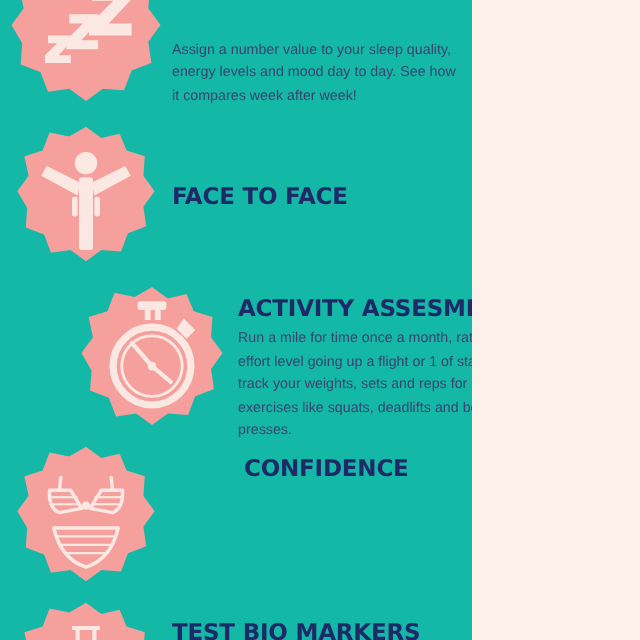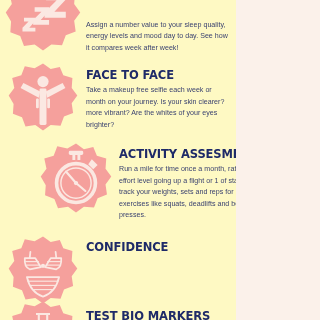--- a/index.html
+++ b/index.html
@@ -4,21 +4,21 @@
 <style>
   html,body{margin:0;padding:0;}
   body{
     width:236px;height:320px;overflow:hidden;
     background:#FBF1EA;
     font-family:"Liberation Sans", sans-serif;
     position:relative;
   }
   .page{
     width:236px;height:320px;position:relative;overflow:hidden;
-    background:#fef9c3;
+    background:#14b8a6;
   }
 
   
   .row{
     position:absolute;
     left:0;width:236px;
     display:flex;
     align-items:flex-start;
   }
   .icon-col{
@@ -60,21 +60,21 @@
     font-size:7.1px;
     line-height:1.62;
     margin:0;
     letter-spacing:0.02px;
   }
 
   
   #row-sleep      { top:-24px; }
   #row-face       { top:62px;align-items:center;  }
   #row-activity   { top:142px;padding-left:33px; }
-  #row-confidence { top:235px; }
+  #row-confidence { top:222px;gap:36px; }
   #row-biomarkers { top:300px; }
 
   #row-sleep .text-col   { padding-top:44px; }
   #row-face .text-col,
   #row-activity .text-col,
   #row-confidence .text-col { padding-top:6px; }
   #row-biomarkers .text-col { padding-top:10px; }
 </style>
 </head>
 <body>
@@ -110,21 +110,20 @@
           <rect class="glyph" x="45" y="38" width="10" height="52" rx="2"></rect>
           <path class="glyph" d="M46 42 L22 30 L18 37 L44 51 Z"></path>
           <path class="glyph" d="M54 42 L78 30 L82 37 L56 51 Z"></path>
           <rect class="glyph" x="40" y="52" width="4" height="14" rx="1.5"></rect>
           <rect class="glyph" x="56" y="52" width="4" height="14" rx="1.5"></rect>
         </svg>
       </span>
     </div>
     <div class="text-col">
       <h2 class="heading">FACE TO FACE</h2>
-      <p class="body">Take a makeup free selfie each week or month on your journey. Is your skin clearer? more vibrant? Are the whites of your eyes brighter?</p>
     </div>
   </div>
 
   <div class="row" id="row-activity">
     <div class="icon-col">
       <span class="blob">
         <svg width="72" height="72" viewBox="0 0 100 100" aria-hidden="true">
           <path class="petal" d="M50 2 L61 10 L74 7 L79 19 L92 23 L91 37 L99 48 L91 59 L93 73 L80 78 L75 91 L61 90 L50 98 L39 90 L25 92 L20 79 L7 74 L8 60 L1 48 L9 37 L6 23 L19 19 L24 6 L38 9 Z"></path>
 
           <rect class="glyph" x="40" y="12" width="20" height="6" rx="2"></rect>

